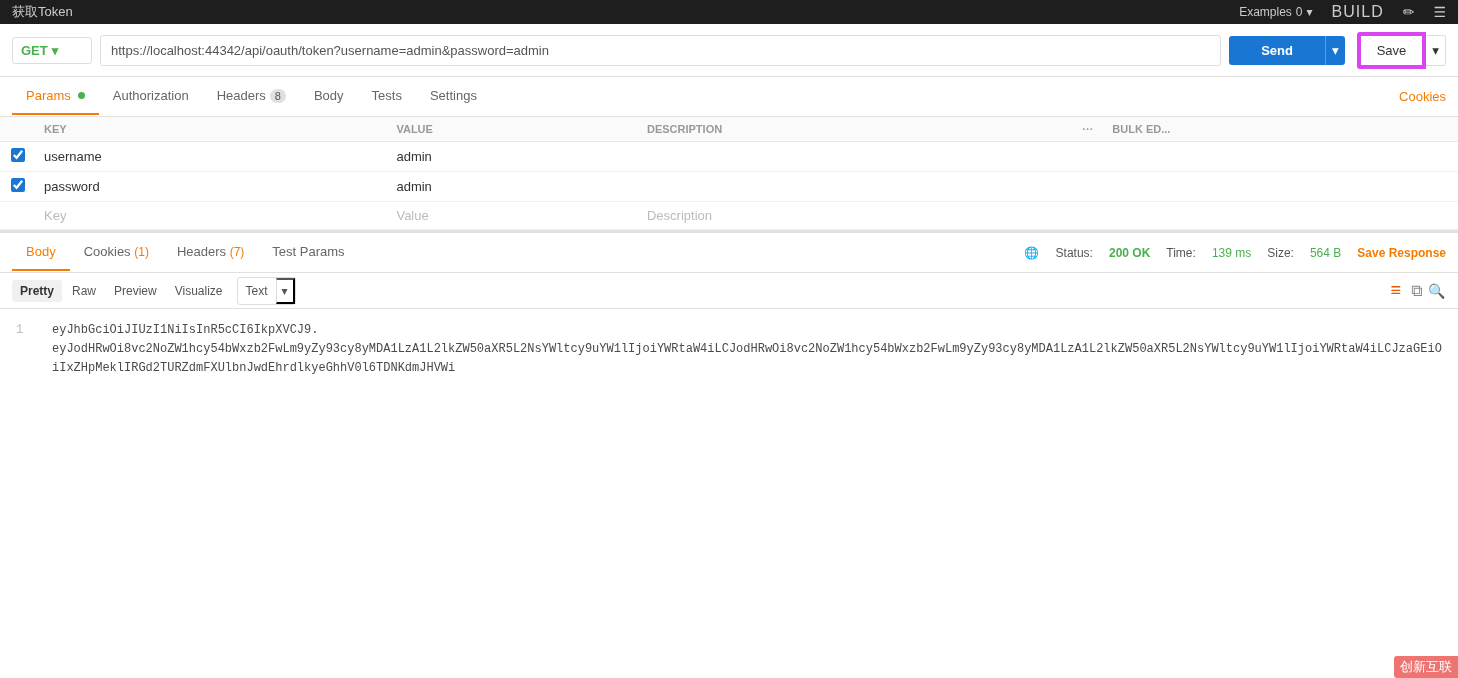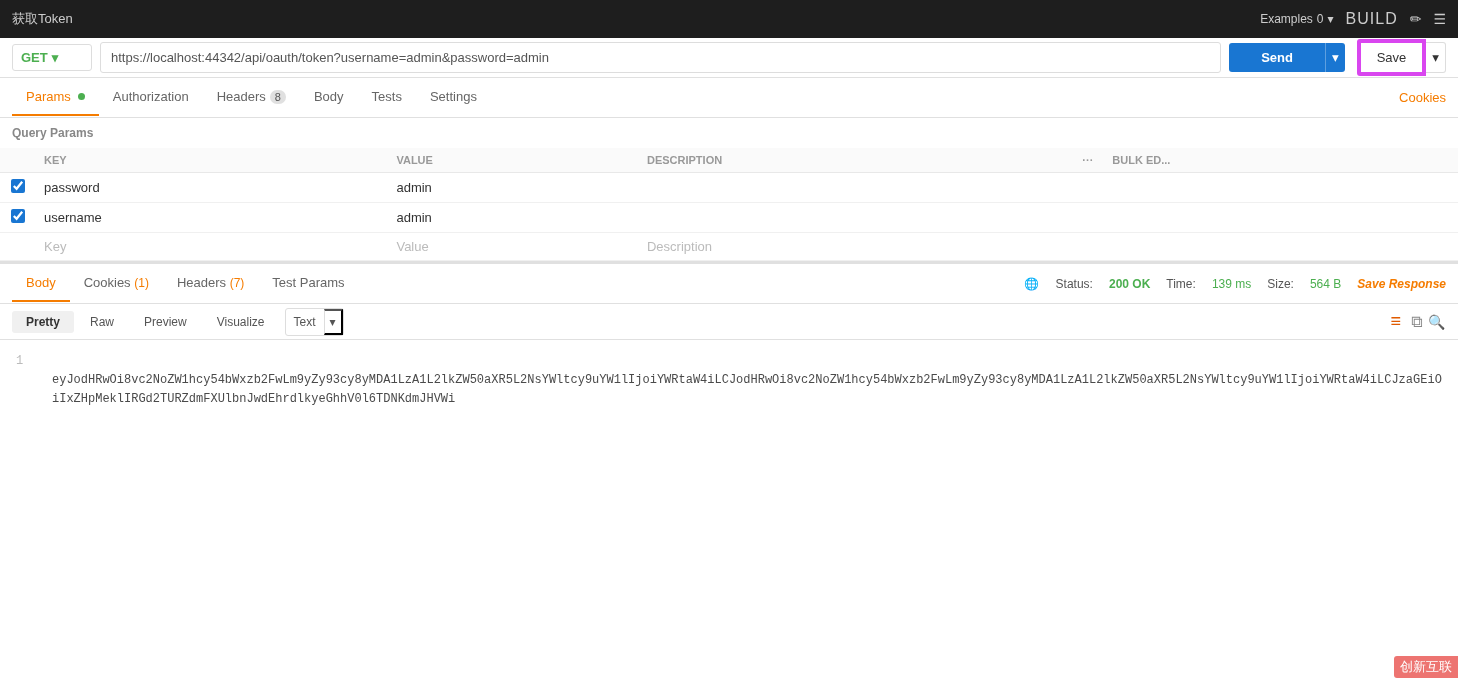--- a/index.html
+++ b/index.html
@@ -1,32 +1,32 @@
 <!DOCTYPE html>
 <html><head>
   <meta charset="utf-8">
   <style>
     * { box-sizing: border-box; margin: 0; padding: 0; }
     body { font-family: -apple-system, BlinkMacSystemFont, 'Segoe UI', sans-serif; font-size: 13px; background: #fff; color: #333; overflow: hidden; }
 
     
     #top-bar {
       display: flex; align-items: center; justify-content: space-between;
-      padding: 6px 12px; background: #1e1e1e; height: 38px;
+      padding: 6px 12px; background: #1e1e1e; height: 24px;
     }
     #top-bar-title { color: #ccc; font-size: 13px; }
-    #top-bar-right { display: flex; align-items: center; gap: 12px; }
+    #top-bar-right { display: flex; align-items: center; gap: 19px; }
     #examples-btn { color: #ccc; background: none; border: none; cursor: pointer; font-size: 12px; display: flex; align-items: center; gap: 4px; }
     #build-btn { color: #ccc; background: none; border: none; cursor: pointer; font-size: 16px; letter-spacing: 1px; }
     #edit-icon-btn { color: #ccc; background: none; border: none; cursor: pointer; font-size: 14px; }
     #comment-icon-btn { color: #ccc; background: none; border: none; cursor: pointer; font-size: 14px; }
 
     
     #url-bar {
-      display: flex; align-items: center; padding: 8px 12px; background: #fff; border-bottom: 1px solid #e0e0e0; gap: 8px; height: 40px;
+      display: flex; align-items: center; padding: 8px 12px; background: #fff; border-bottom: 1px solid #e0e0e0; gap: 8px; height: 53px;
     }
     #method-select {
       display: flex; align-items: center; gap: 4px; border: 1px solid #ddd; border-radius: 3px; padding: 5px 8px; font-size: 13px; font-weight: 600; color: #4caf50; cursor: pointer; background: #fff; min-width: 80px;
     }
     #url-input {
       flex: 1; border: 1px solid #ddd; border-radius: 3px; padding: 7px 10px; font-size: 13px; color: #555; outline: none;
     }
     #send-btn-group { display: flex; align-items: center; }
     #send-btn {
       background: #1976d2; color: #fff; border: none; border-radius: 3px 0 0 3px; padding: 7px 32px; font-size: 13px; font-weight: 600; cursor: pointer;
@@ -77,27 +77,27 @@
     #response-tabs-row {
       display: flex; align-items: center; padding: 0 12px; border-bottom: 1px solid #e0e0e0; height: 40px;
     }
     .resp-tab { padding: 10px 14px; font-size: 13px; color: #666; cursor: pointer; border-bottom: 2px solid transparent; }
     .resp-tab.active { color: #f57c00; border-bottom: 2px solid #f57c00; }
     .resp-tab-badge { color: #f57c00; font-size: 12px; }
     #response-status-right { margin-left: auto; display: flex; align-items: center; gap: 16px; font-size: 12px; color: #555; }
     .status-ok { color: #4caf50; font-weight: 600; }
     .status-time { color: #4caf50; }
     .status-size { color: #4caf50; }
-    #save-response-btn { color: #f57c00; background: none; border: none; cursor: pointer; font-size: 12px; font-weight: 600; font-style: italic; }
+    #save-response-btn { color: #f57c00; background: none; border: none; cursor: pointer; font-size: 12px; font-weight: 600; }
 
     
     #format-bar {
       display: flex; align-items: center; padding: 4px 12px; border-bottom: 1px solid #e0e0e0; gap: 2px; background: #fff; height: 36px;
     }
-    .fmt-btn { padding: 4px 14px; font-size: 12px; border: none; background: none; cursor: pointer; color: #555; border-radius: 3px; }
+    .fmt-btn { padding: 4px 8px; font-size: 12px; border: none; background: none; cursor: pointer; color: #555; border-radius: 3px; }
     .fmt-btn.active { background: #f0f0f0; color: #333; font-weight: 600; }
     #text-btn-group { display: flex; align-items: center; border: 1px solid #ddd; border-radius: 3px; margin-left: 4px; }
     #text-btn { padding: 4px 8px; font-size: 12px; background: none; border: none; cursor: pointer; color: #555; }
     #text-dropdown-btn { padding: 4px 5px; font-size: 12px; background: none; border-left: 1px solid #ddd; cursor: pointer; color: #555; }
     #format-icon-btn { margin-left: auto; background: none; border: none; cursor: pointer; color: #e05a00; font-size: 18px; }
 
     
     #code-area { padding: 12px 16px; font-family: 'Courier New', monospace; font-size: 12px; color: #333; background: #fff; line-height: 1.6; overflow-x: auto; }
     .code-line { display: flex; }
     .line-num { color: #bbb; min-width: 24px; margin-right: 12px; user-select: none; }
@@ -161,44 +161,43 @@
   </div>
   <div class="tab">
     <span>Settings</span>
   </div>
   <div id="cookies-right">
     <span>Cookies</span>
   </div>
 </div>
 
 <div id="params-area">
-  <div id="query-params-label">Query Params</div>
   <table id="params-table">
     <thead>
       <tr>
         <th class="checkbox-cell"></th>
         <th>KEY</th>
         <th>VALUE</th>
         <th>DESCRIPTION</th>
         <th class="dots-col">···</th>
         <th class="bulk-edit-col">Bulk Ed...</th>
       </tr>
     </thead>
     <tbody>
       <tr>
         <td class="checkbox-cell"><input type="checkbox" class="check-box" checked="" style=""></td>
+        <td class="key-cell">username</td>
+        <td class="value-cell">admin</td>
+        <td></td>
+        <td></td>
+        <td></td>
+      </tr>
+      <tr>
+        <td class="checkbox-cell"><input type="checkbox" class="check-box" checked="" style=""></td>
         <td class="key-cell">password</td>
-        <td class="value-cell">admin</td>
-        <td></td>
-        <td></td>
-        <td></td>
-      </tr>
-      <tr>
-        <td class="checkbox-cell"><input type="checkbox" class="check-box" checked="" style=""></td>
-        <td class="key-cell">username</td>
         <td class="value-cell">admin</td>
         <td></td>
         <td></td>
         <td></td>
       </tr>
       <tr>
         <td class="checkbox-cell"></td>
         <td class="placeholder-cell">Key</td>
         <td class="placeholder-cell">Value</td>
         <td class="placeholder-cell">Description</td>
@@ -248,20 +247,21 @@
         <button id="text-dropdown-btn">▾</button>
       </div>
       <button id="format-icon-btn">≡</button>
       <button style="margin-left:8px; background:none; border:none; cursor:pointer; color:#888; font-size:16px;">⧉</button>
       <button style="margin-left:4px; background:none; border:none; cursor:pointer; color:#888; font-size:14px;">🔍</button>
     </div>
 
     <div id="code-area">
       <div class="code-line">
         <span class="line-num">1</span>
+        <span class="code-text">eyJhbGciOiJIUzI1NiIsInR5cCI6IkpXVCJ9.</span>
       </div>
       <div class="code-line">
         <span class="line-num"></span>
         <span class="code-text">eyJodHRwOi8vc2NoZW1hcy54bWxzb2FwLm9yZy93cy8yMDA1LzA1L2lkZW50aXR5L2NsYWltcy9uYW1lIjoiYWRtaW4iLCJodHRwOi8vc2NoZW1hcy54bWxzb2FwLm9yZy93cy8yMDA1LzA1L2lkZW50aXR5L2NsYWltcy9uYW1lIjoiYWRtaW4iLCJzaGEiOiIxZHpMeklIRGd2TURZdmFXUlbnJwdEhrdlkyeGhhV0l6TDNKdmJHVWi</span>
       </div>
       <div class="code-line">
         <span class="line-num"></span>
       </div>
     </div>
   </div>

